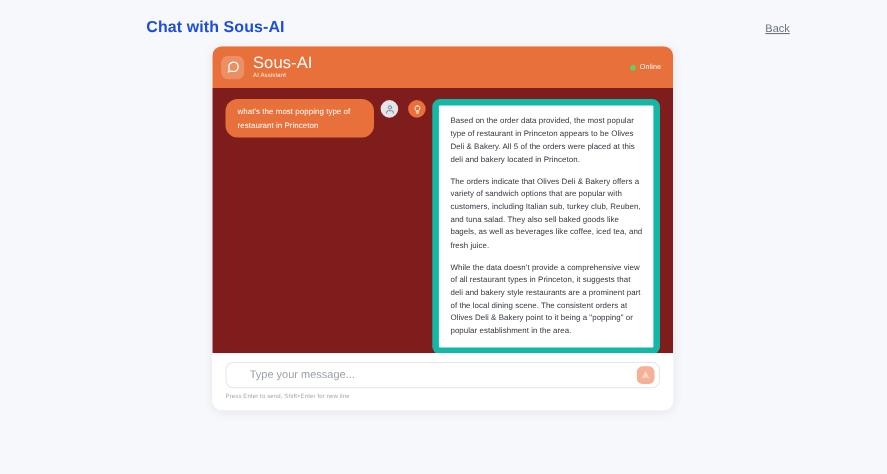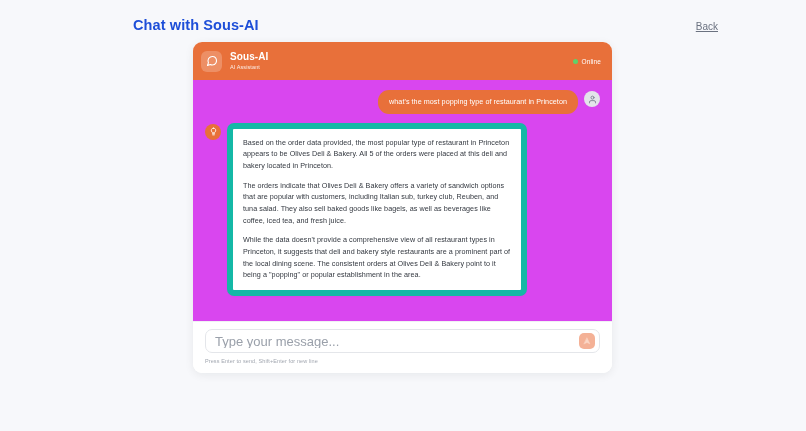--- a/index.html
+++ b/index.html
@@ -84,22 +84,22 @@
 
   .header-text {
     margin-left: 8px;
     display: flex;
     flex-direction: column;
     justify-content: center;
     line-height: 1;
   }
 
   .header-title {
-    font-size: 10px;
-    font-weight: bold;
+    font-size: 15px;
+    font-weight: normal;
     color: #ffffff;
     letter-spacing: 0.1px;
   }
 
   .header-subtitle {
     font-size: 5.5px;
     color: rgba(255, 255, 255, 0.88);
     margin-top: 2.5px;
     letter-spacing: 0.1px;
   }
@@ -121,25 +121,25 @@
 
   .status-label {
     font-size: 6.5px;
     color: #ffffff;
     letter-spacing: 0.1px;
   }
 
   
   .chat-body {
     flex: 1 1 auto;
-    background: #d946ef;
+    background: #7f1d1d;
     padding: 10px 12px 8px 12px;
     overflow: hidden;
     display: flex;
-    flex-direction: column;
+    flex-direction: row;
     gap: 9px;
   }
 
   .msg-row {
     display: flex;
     align-items: flex-start;
     gap: 6px;
   }
 
   .msg-row.user { justify-content: flex-end; }
@@ -203,24 +203,25 @@
     background: #ffffff;
     padding: 4px 4px 4px 9px;
     height: 24px;
   }
 
   .composer-input {
     flex: 1 1 auto;
     border: none;
     outline: none;
     font-family: "Liberation Sans", sans-serif;
-    font-size: 13px;
+    font-size: 10px;
     color: #32373f;
     background: transparent;
     height: 100%;
+    margin-left: 12px;
   }
 
   .composer-input::placeholder { color: #9aa0aa; }
 
   .send-button {
     width: 16px;
     height: 16px;
     border-radius: 5px;
     background: #f4b196;
     border: none;

